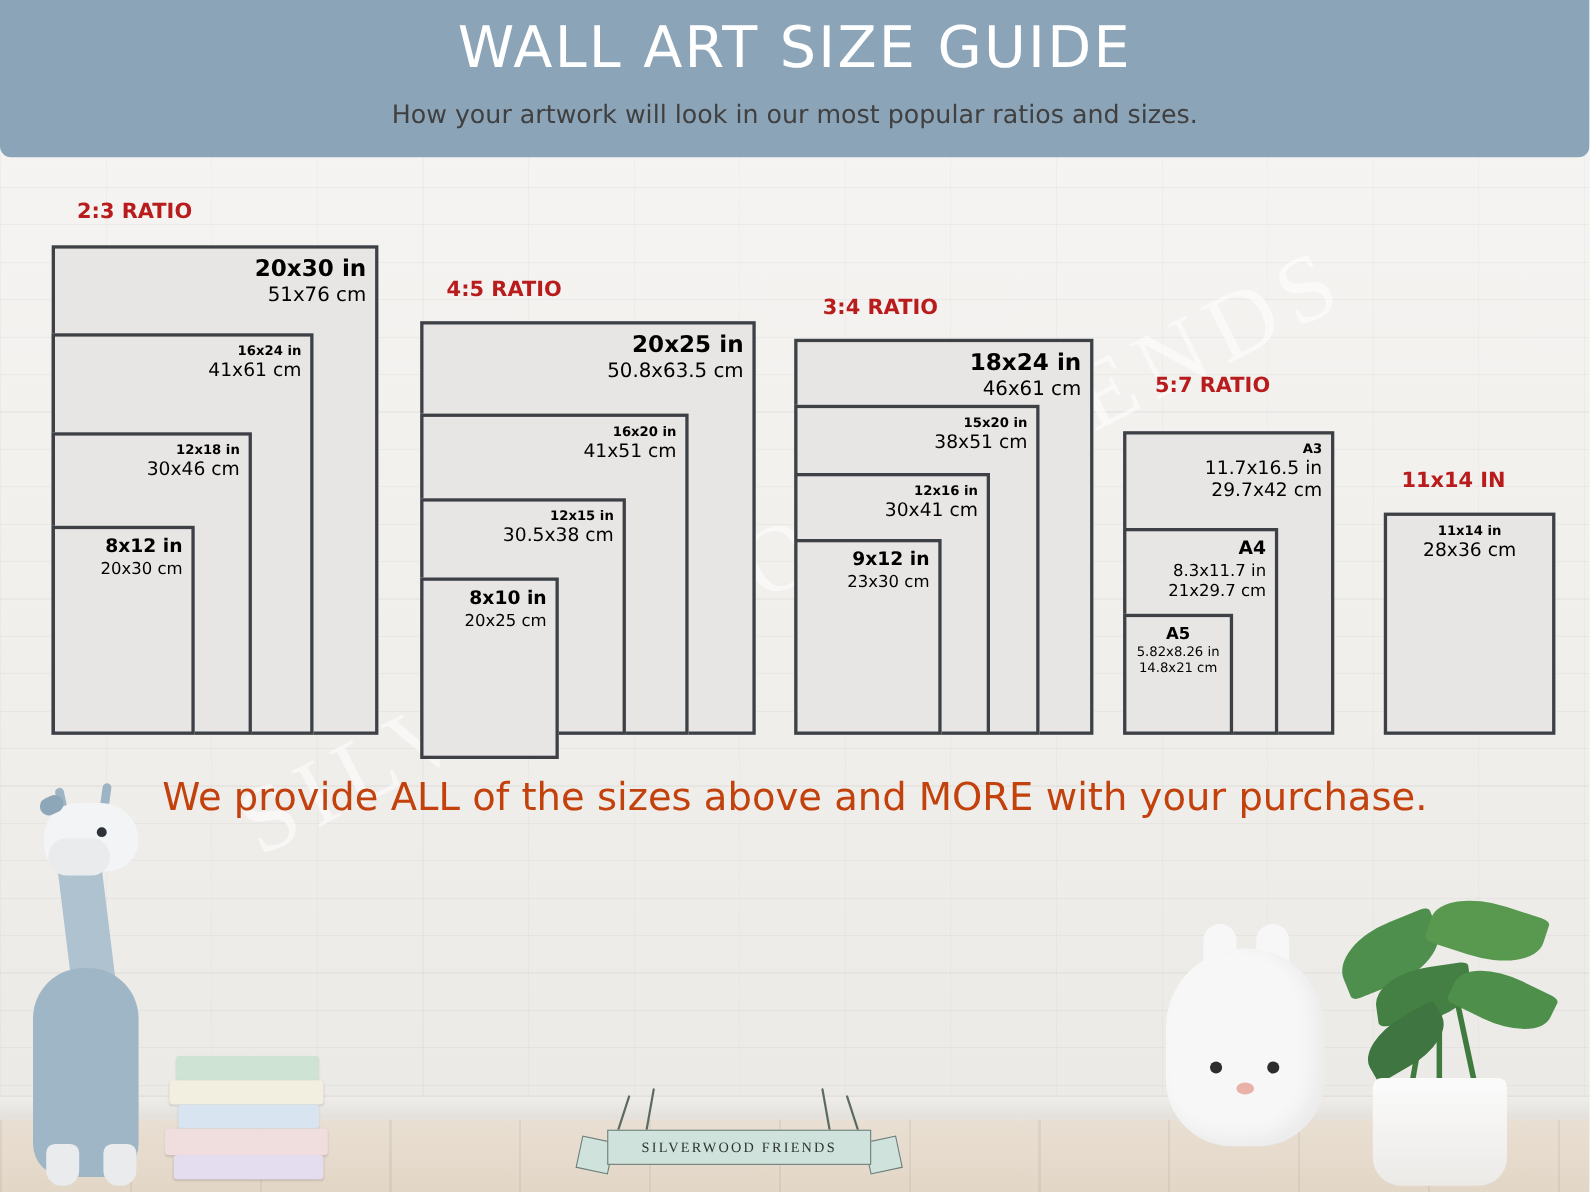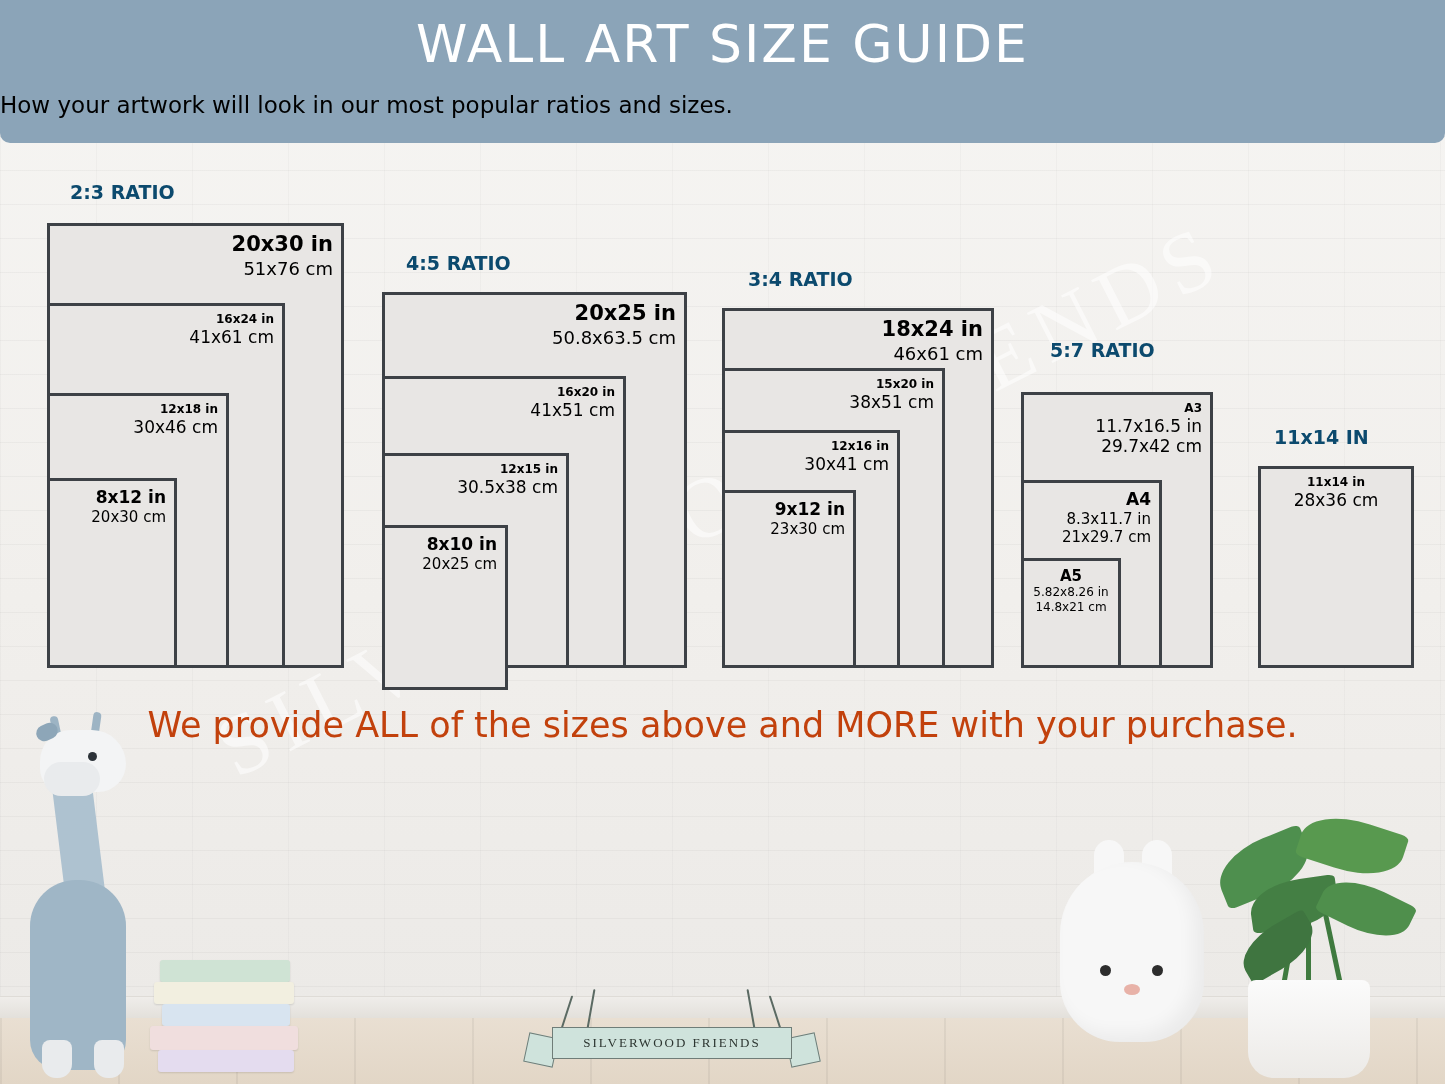--- a/index.html
+++ b/index.html
@@ -46,21 +46,22 @@
     position: absolute; left: 0; top: 14px; width: 100%;
     text-align: center;
     color: #ffffff;
     font-size: 52px;
     letter-spacing: 2px;
     font-weight: 400;
     font-family: "DejaVu Sans", sans-serif;
   }
   .banner-sub {
     position: absolute; left: 0; top: 92px; width: 100%;
-    color: #000000;
+    text-align: center;
+    color: #404040;
     font-size: 23px;
     font-family: "DejaVu Sans", sans-serif;
   }
 
   
   .watermark {
     position: absolute;
     left: 60px; top: 120px;
     width: 1320px; height: 760px;
     color: rgba(255,255,255,0.55);
@@ -73,21 +74,21 @@
     pointer-events: none;
     font-family: "Liberation Serif", serif;
   }
 
   
   .group { position: absolute; }
   .group-label {
     position: absolute;
     font-size: 19px;
     font-weight: bold;
-    color: #0c4a6e;
+    color: #b91c1c;
     white-space: nowrap;
     font-family: "DejaVu Sans", sans-serif;
     text-align: right;
   }
   .frame {
     position: absolute;
     background: #e8e6e4;
     border: 3px solid #3d4146;
     box-sizing: border-box;
   }

